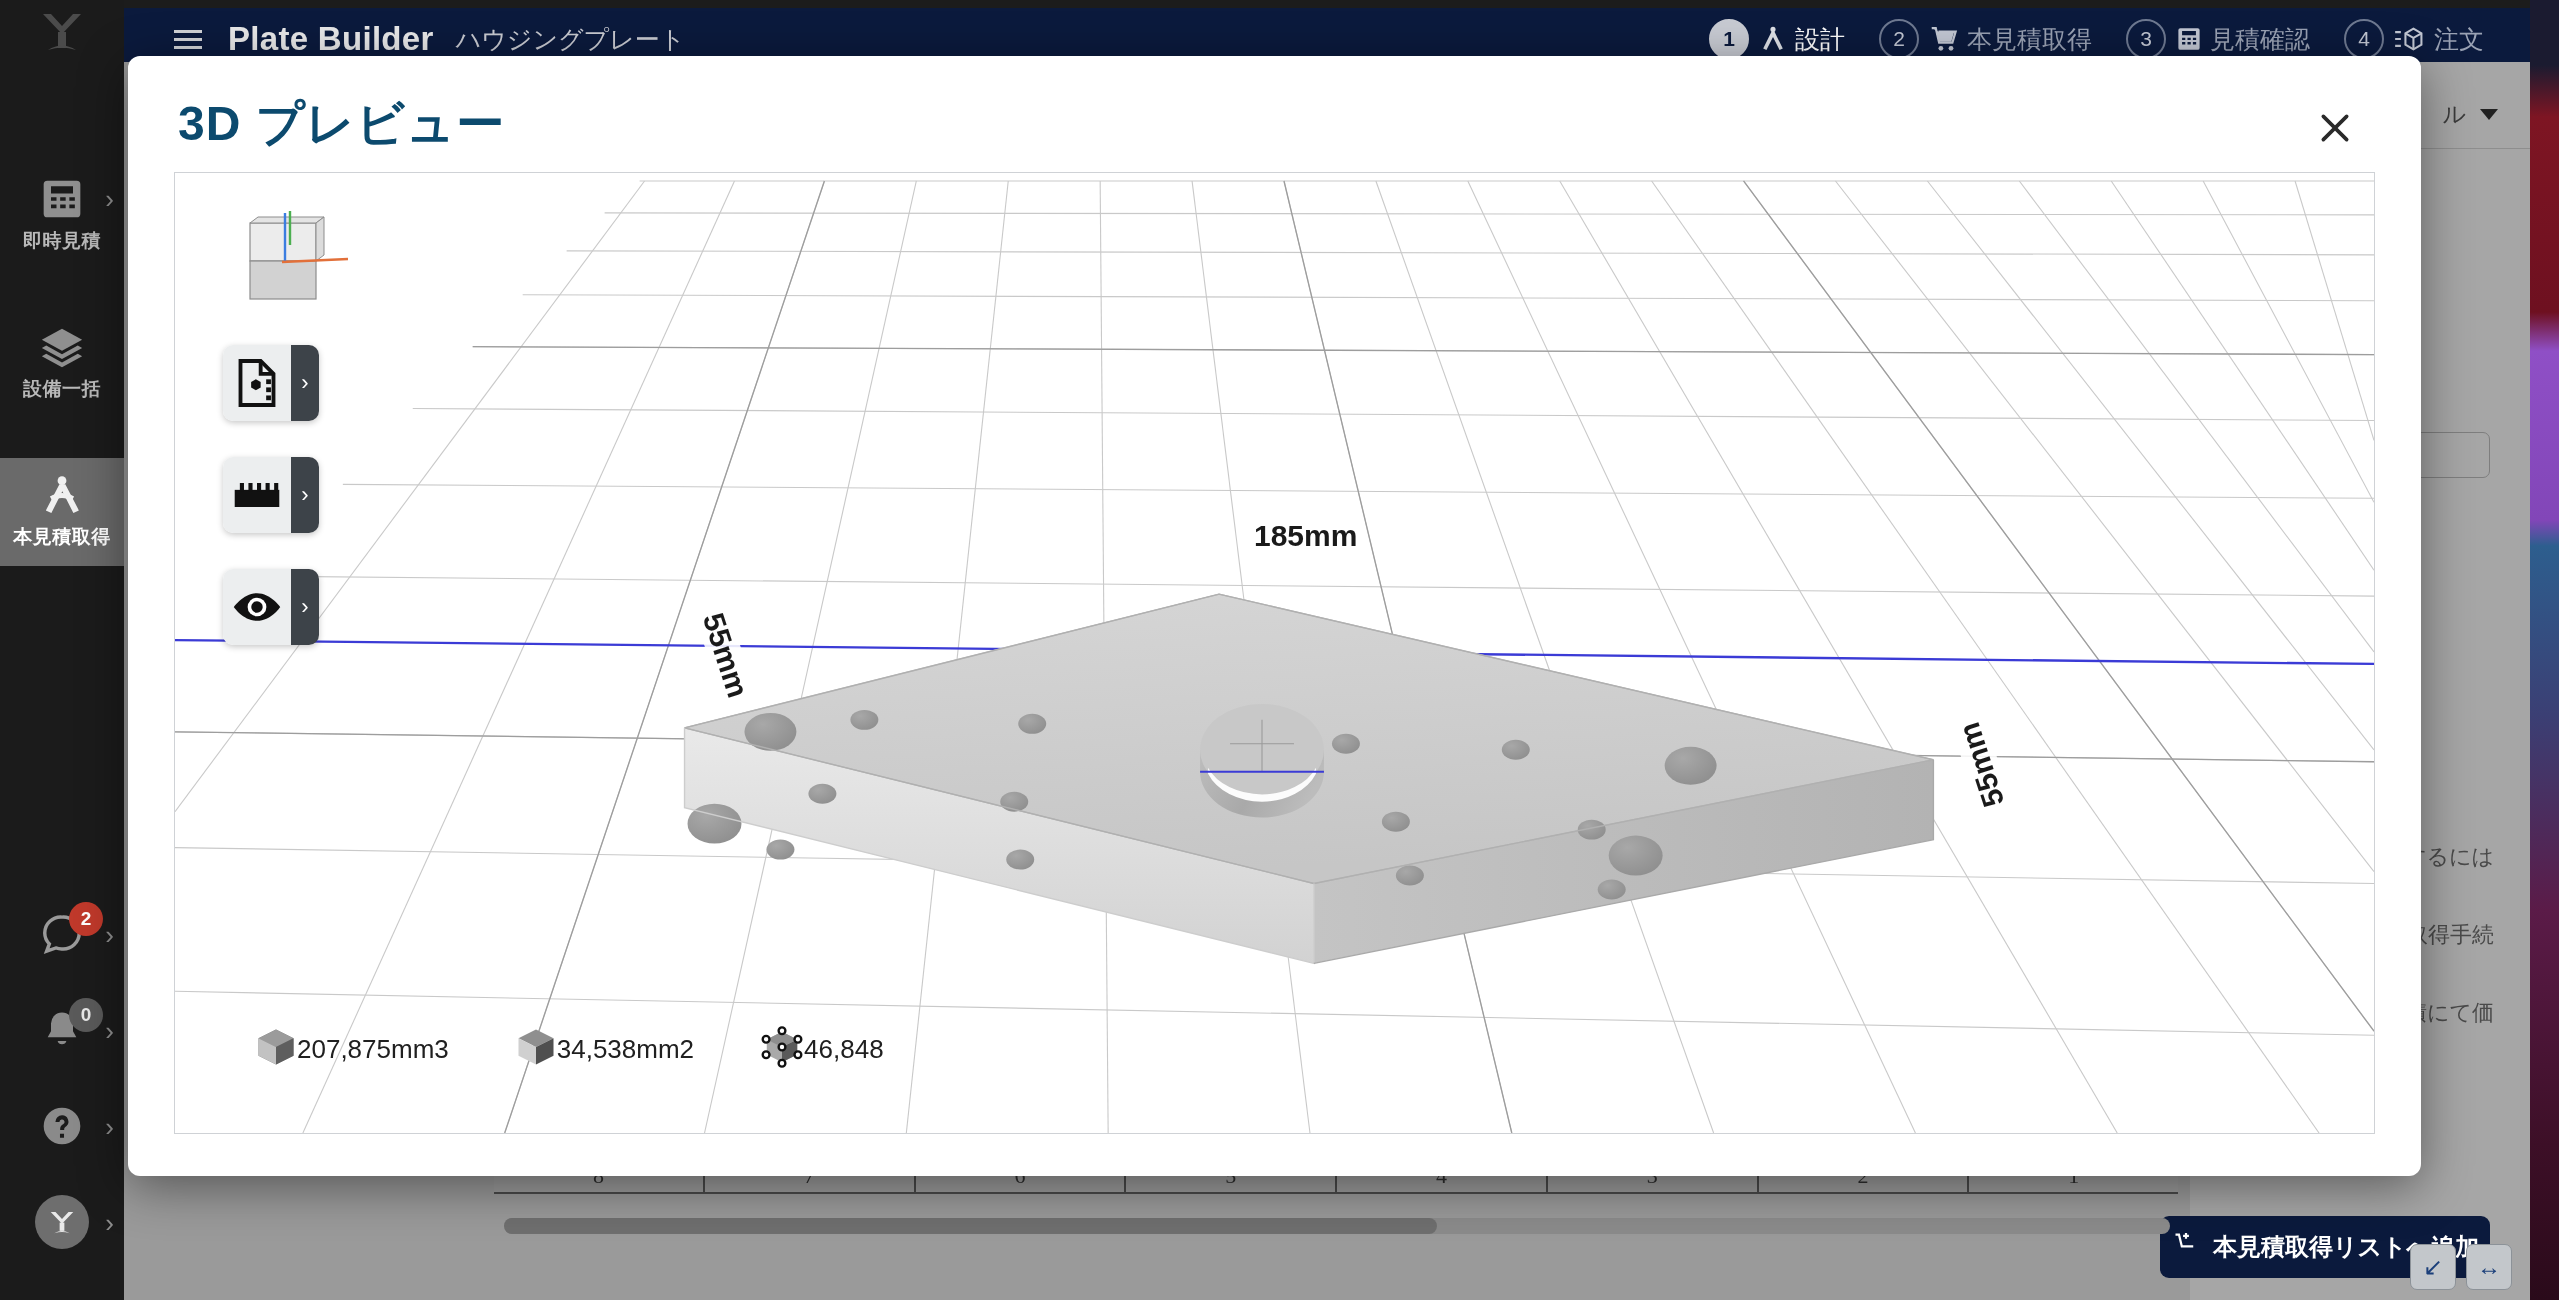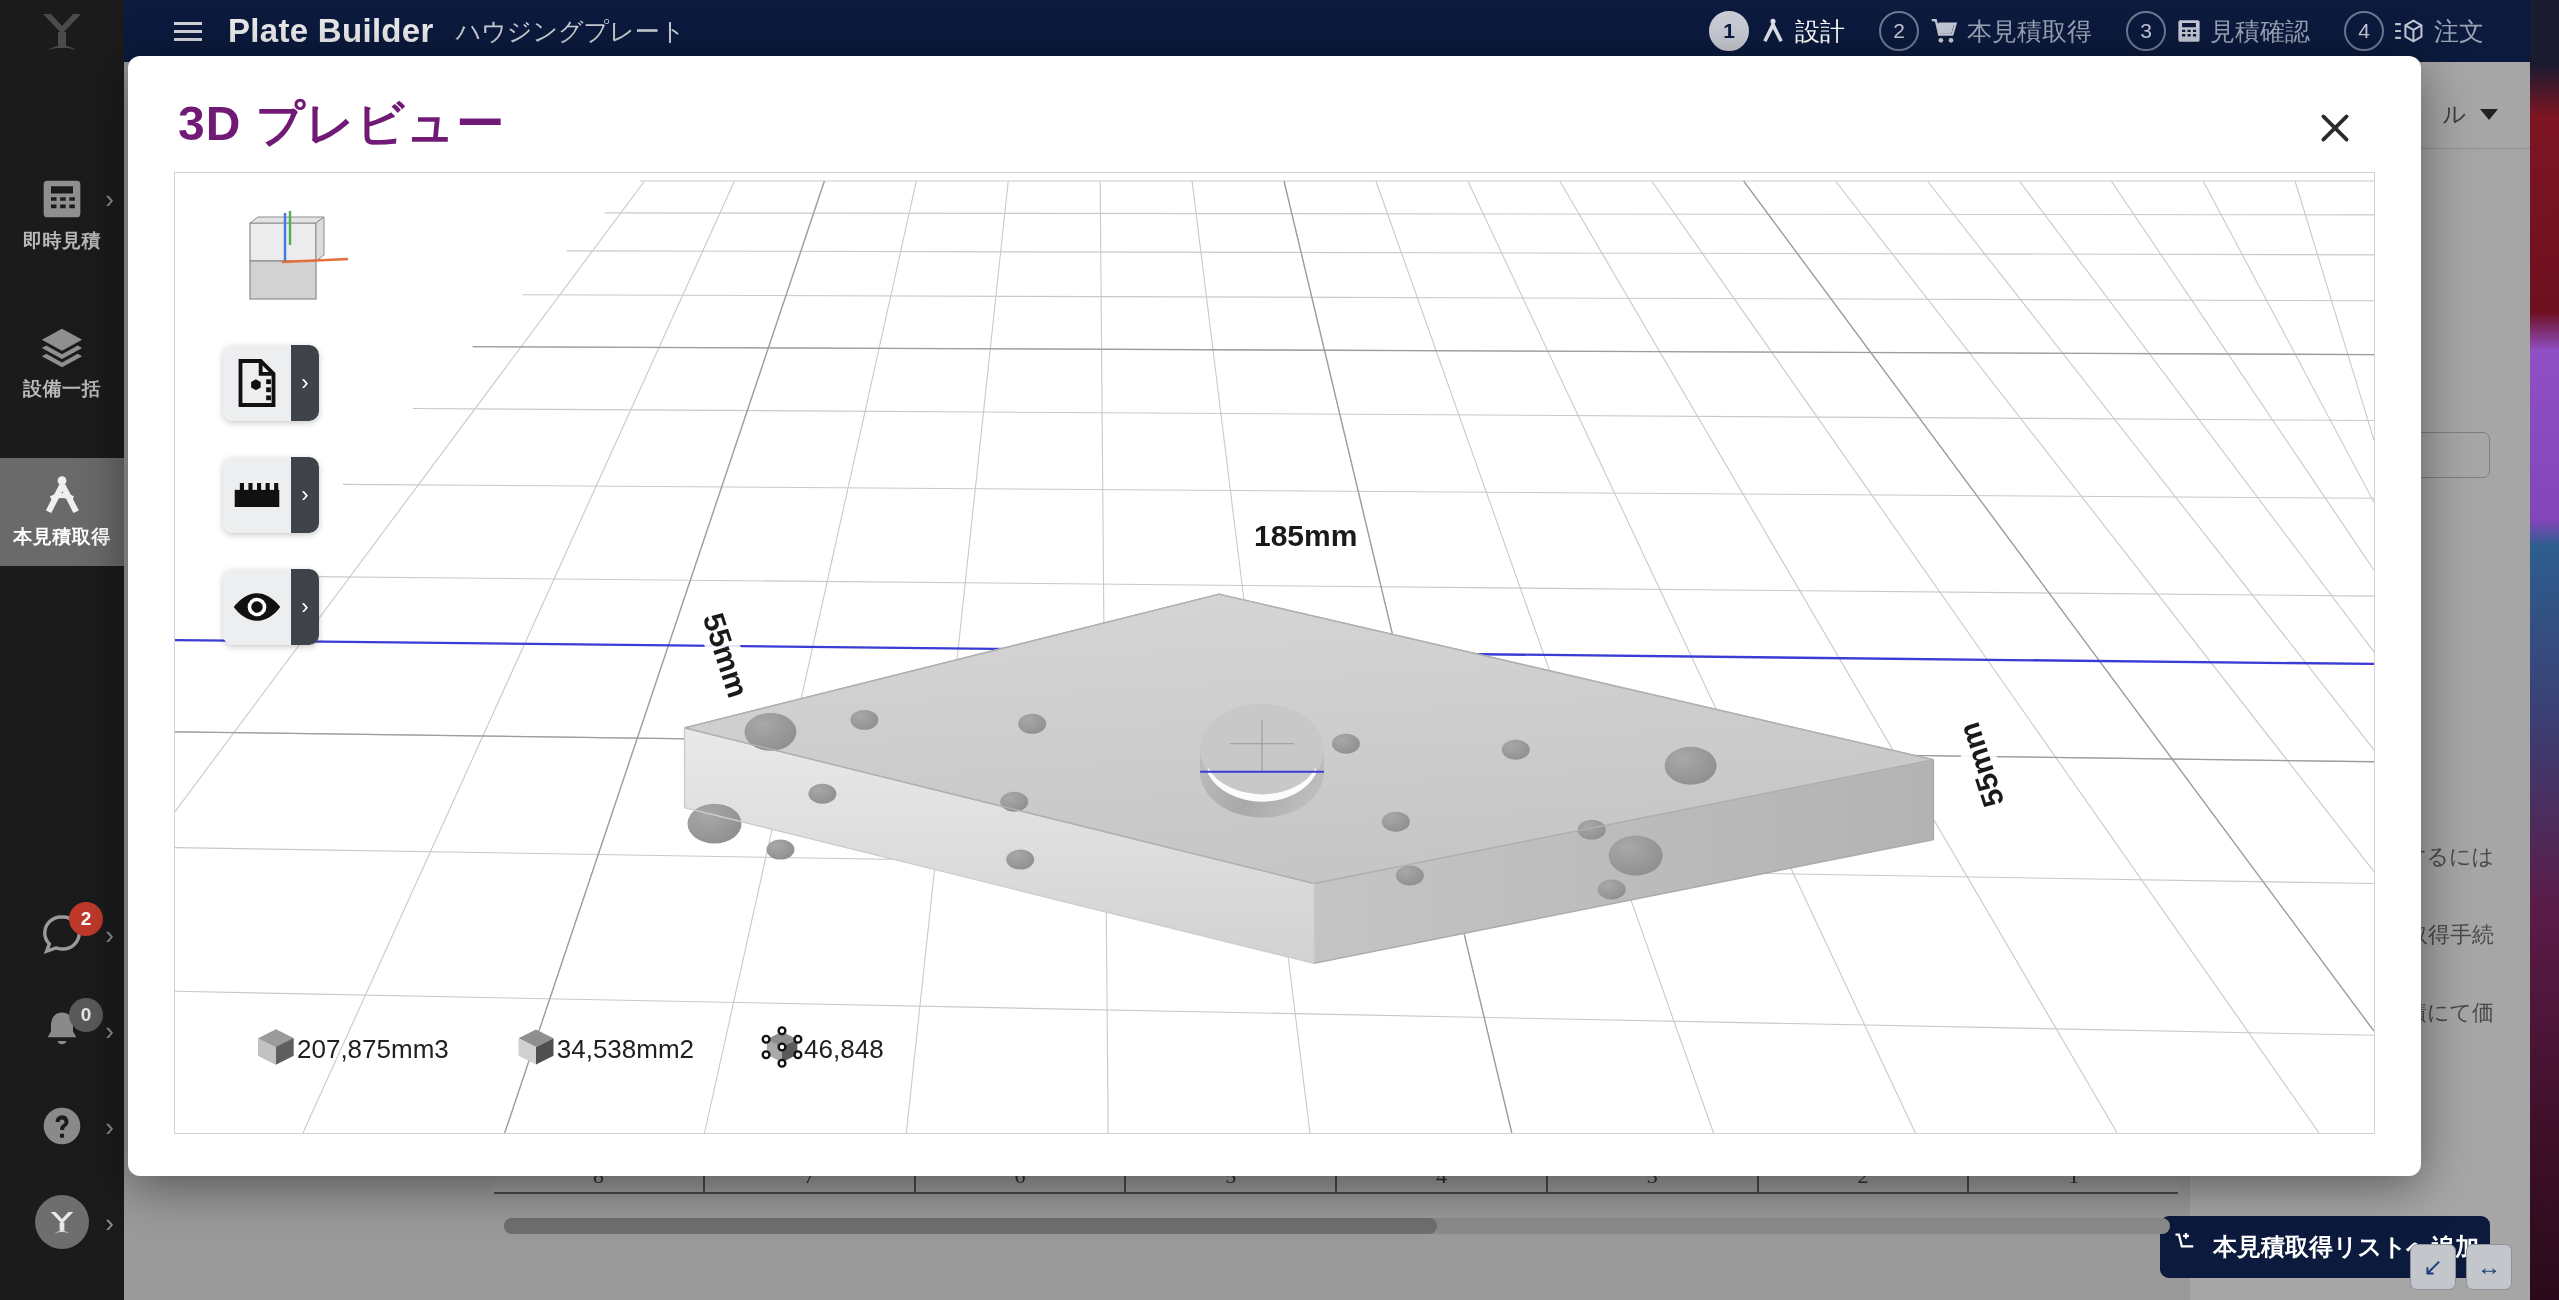--- a/index.html
+++ b/index.html
@@ -62,21 +62,21 @@
   }
   .badge.red { background: #c0392b; width: 34px; height: 34px; top: 16px; left: 69px; }
   .badge.grey { background: #5a5a5a; width: 34px; height: 34px; top: 16px; left: 69px; color:#e8e8e8;}
   .avatar-circle {
     width: 54px; height: 54px; border-radius: 50%; background: #6e6e6e;
     display: flex; align-items: center; justify-content: center;
   }
 
   
   #topbar {
-    position: absolute; top: 0; left: 124px; right: 29px; height: 62px;
+    position: absolute; top: 8px; left: 124px; right: 29px; height: 62px;
     background: #0b1a3d;
     display: flex; align-items: center;
     color: #e9e9ea;
   }
   #hamburger { margin-left: 50px; display: flex; flex-direction: column; gap: 5px; cursor: pointer; }
   #hamburger span { display: block; width: 28px; height: 3px; background: #d2d4d8; }
   #app-title { font-size: 33px; font-weight: bold; margin-left: 26px; letter-spacing: .3px; }
   #doc-title { font-size: 25px; margin-left: 22px; color: #c9cbd2; }
   #steps { margin-left: auto; display: flex; align-items: center; margin-right: 46px; }
   .step { display: flex; align-items: center; margin-left: 34px; color: #9aa2b4; }
@@ -154,21 +154,21 @@
   
   #modal {
     position: absolute; left: 128px; top: 56px; width: 2293px; height: 1120px;
     background: #fff; border-radius: 12px;
     box-shadow: 0 10px 50px rgba(0,0,0,.45);
     overflow: hidden;
   }
   #modal-head { height: 116px; position: relative; }
   #modal-title {
     position: absolute; left: 50px; top: 36px;
-    font-size: 48px; font-weight: bold; color: #701a75; letter-spacing: 1px;
+    font-size: 48px; font-weight: bold; color: #0c4a6e; letter-spacing: 1px;
   }
   #modal-close {
     position: absolute; right: 58px; top: 44px;
     width: 56px; height: 56px; display: flex; align-items: center; justify-content: center;
     font-size: 46px; color: #2a2a2a; cursor: pointer; line-height: 1;
   }
   #viewer {
     position: absolute; left: 46px; top: 116px; right: 46px; bottom: 42px;
     border: 1px solid #cfd2d6; background: #fff; overflow: hidden;
   }

